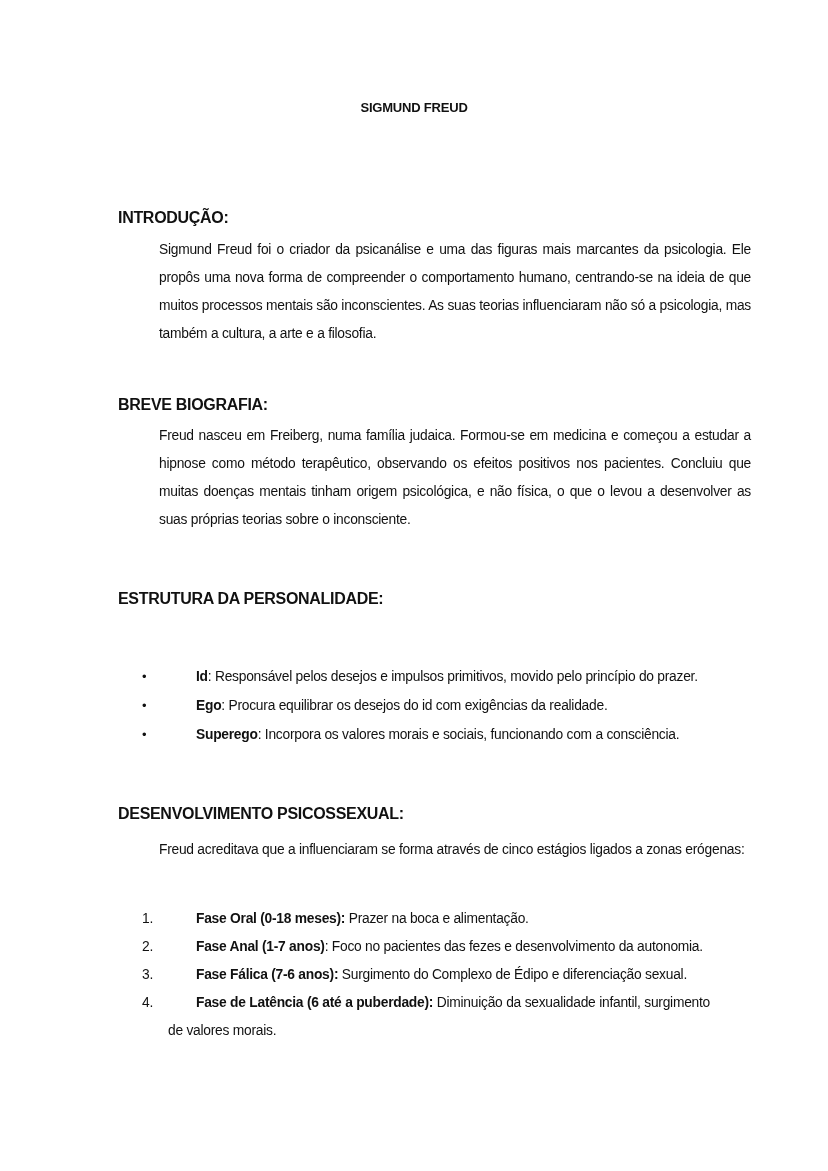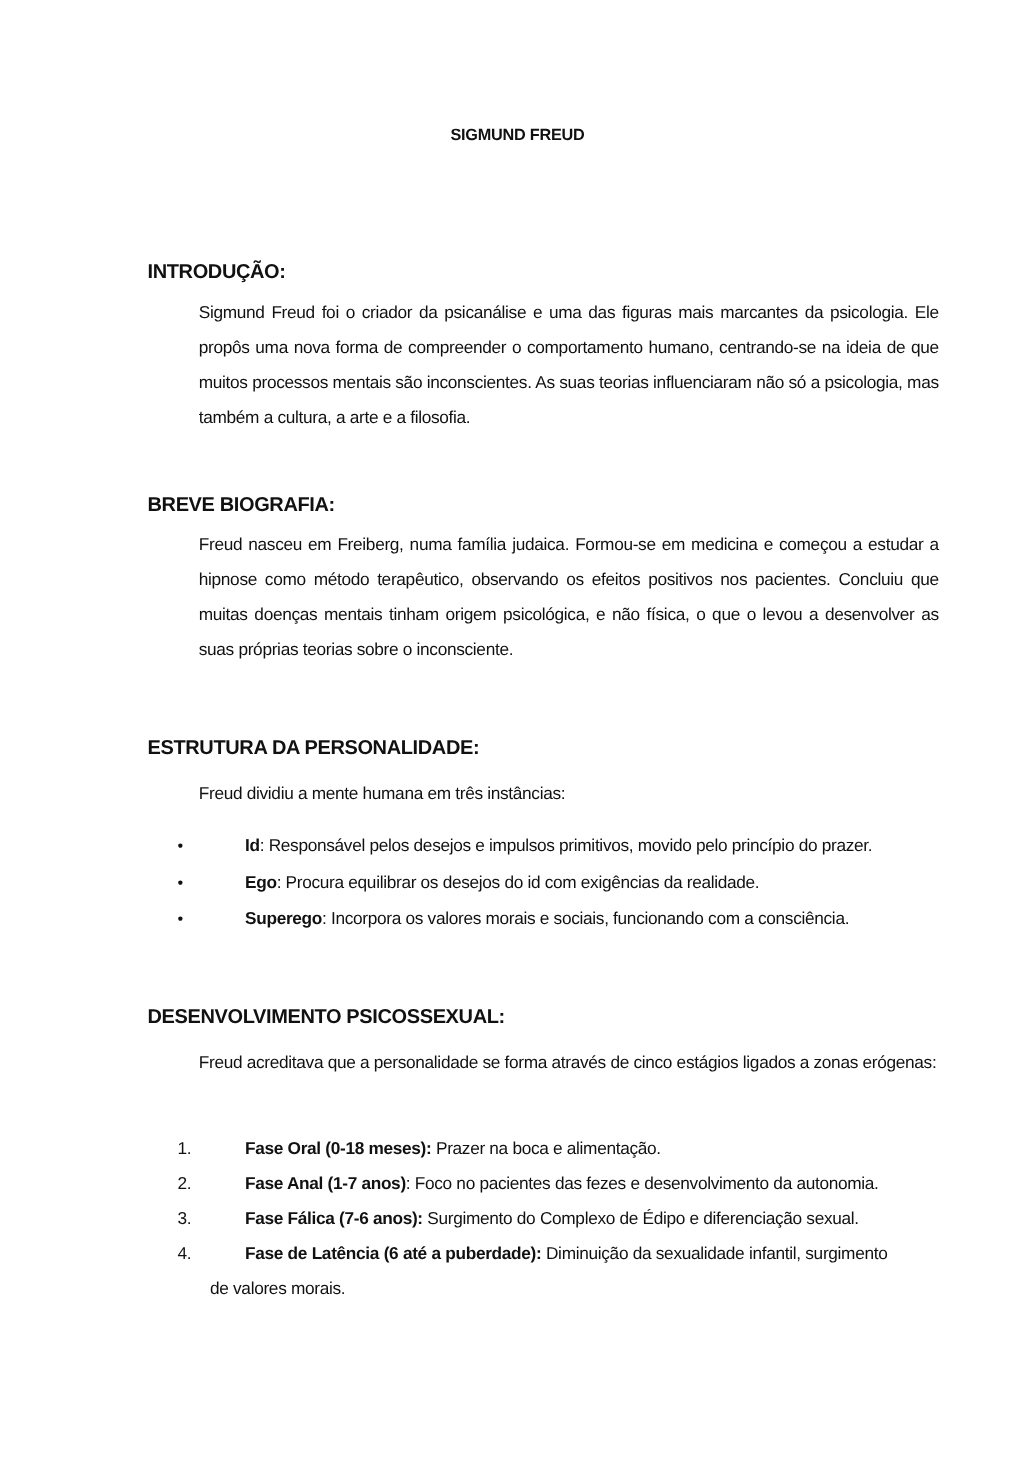--- a/index.html
+++ b/index.html
@@ -27,39 +27,38 @@
 
   <div class="title" style="top:100px;">SIGMUND FREUD</div>
 
   <div class="heading" style="top:209px;">INTRODUÇÃO:</div>
   <div class="para" style="top:236px;">Sigmund Freud foi o criador da psicanálise e uma das figuras mais marcantes da psicologia. Ele propôs uma nova forma de compreender o comportamento humano, centrando-se na ideia de que muitos processos mentais são inconscientes. As suas teorias influenciaram não só a psicologia, mas também a cultura, a arte e a filosofia.</div>
 
   <div class="heading" style="top:396px;">BREVE BIOGRAFIA:</div>
   <div class="para" style="top:422px;">Freud nasceu em Freiberg, numa família judaica. Formou-se em medicina e começou a estudar a hipnose como método terapêutico, observando os efeitos positivos nos pacientes. Concluiu que muitas doenças mentais tinham origem psicológica, e não física, o que o levou a desenvolver as suas próprias teorias sobre o inconsciente.</div>
 
   <div class="heading" style="top:590px;">ESTRUTURA DA PERSONALIDADE:</div>
-  <div class="para left" style="top:621px;">Freud dividiu a mente humana em três instâncias:</div>
 
   <ul class="list bullet-list" style="top:663px;">
     <li>
       <span class="bullet">•</span>
       <b>Id</b><span>:</span><span> Responsável pelos desejos e impulsos primitivos, movido pelo princípio do prazer.</span>
     </li>
     <li>
       <span class="bullet">•</span>
       <b>Ego</b><span>:</span><span> Procura equilibrar os desejos do id com exigências da realidade.</span>
     </li>
     <li>
       <span class="bullet">•</span>
       <b>Superego</b><span>:</span><span> Incorpora os valores morais e sociais, funcionando com a consciência.</span>
     </li>
   </ul>
 
   <div class="heading" style="top:805px;">DESENVOLVIMENTO PSICOSSEXUAL:</div>
-  <div class="para" style="top:836px;">Freud acreditava que a personalidade se forma através de cinco estágios ligados a zonas erógenas:</div>
+  <div class="para" style="top:836px;">Freud acreditava que a influenciaram se forma através de cinco estágios ligados a zonas erógenas:</div>
 
   <ol class="list num-list" style="top:905px;">
     <li>
       <span class="num">1.</span>
       <b>Fase Oral (0-18 meses):</b><span> Prazer na boca e alimentação.</span>
     </li>
     <li>
       <span class="num">2.</span>
       <b>Fase Anal (1-7 anos)</b><span>: Foco no pacientes das fezes e desenvolvimento da autonomia.</span>
     </li>

